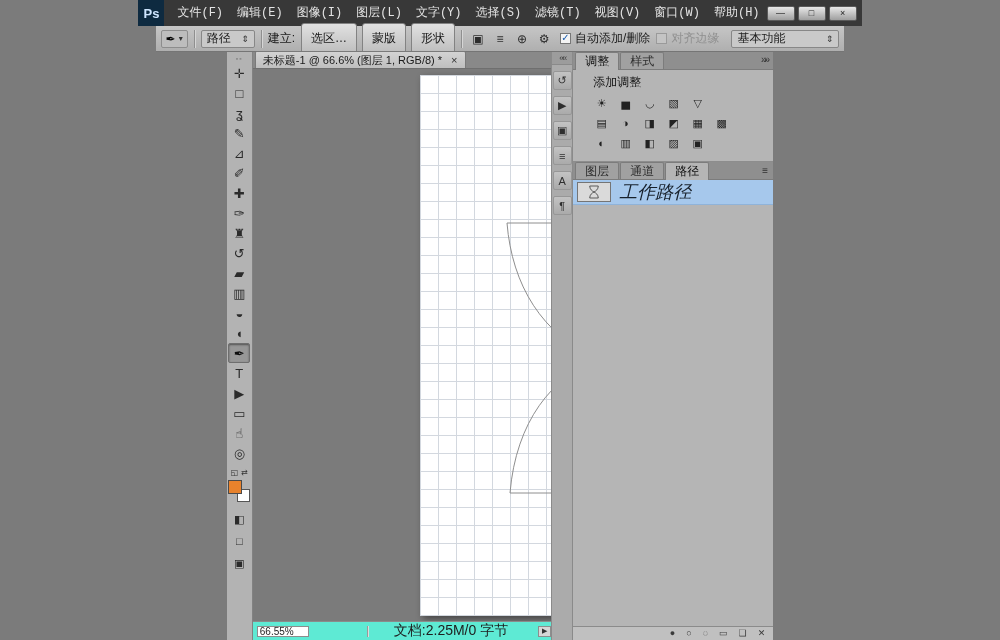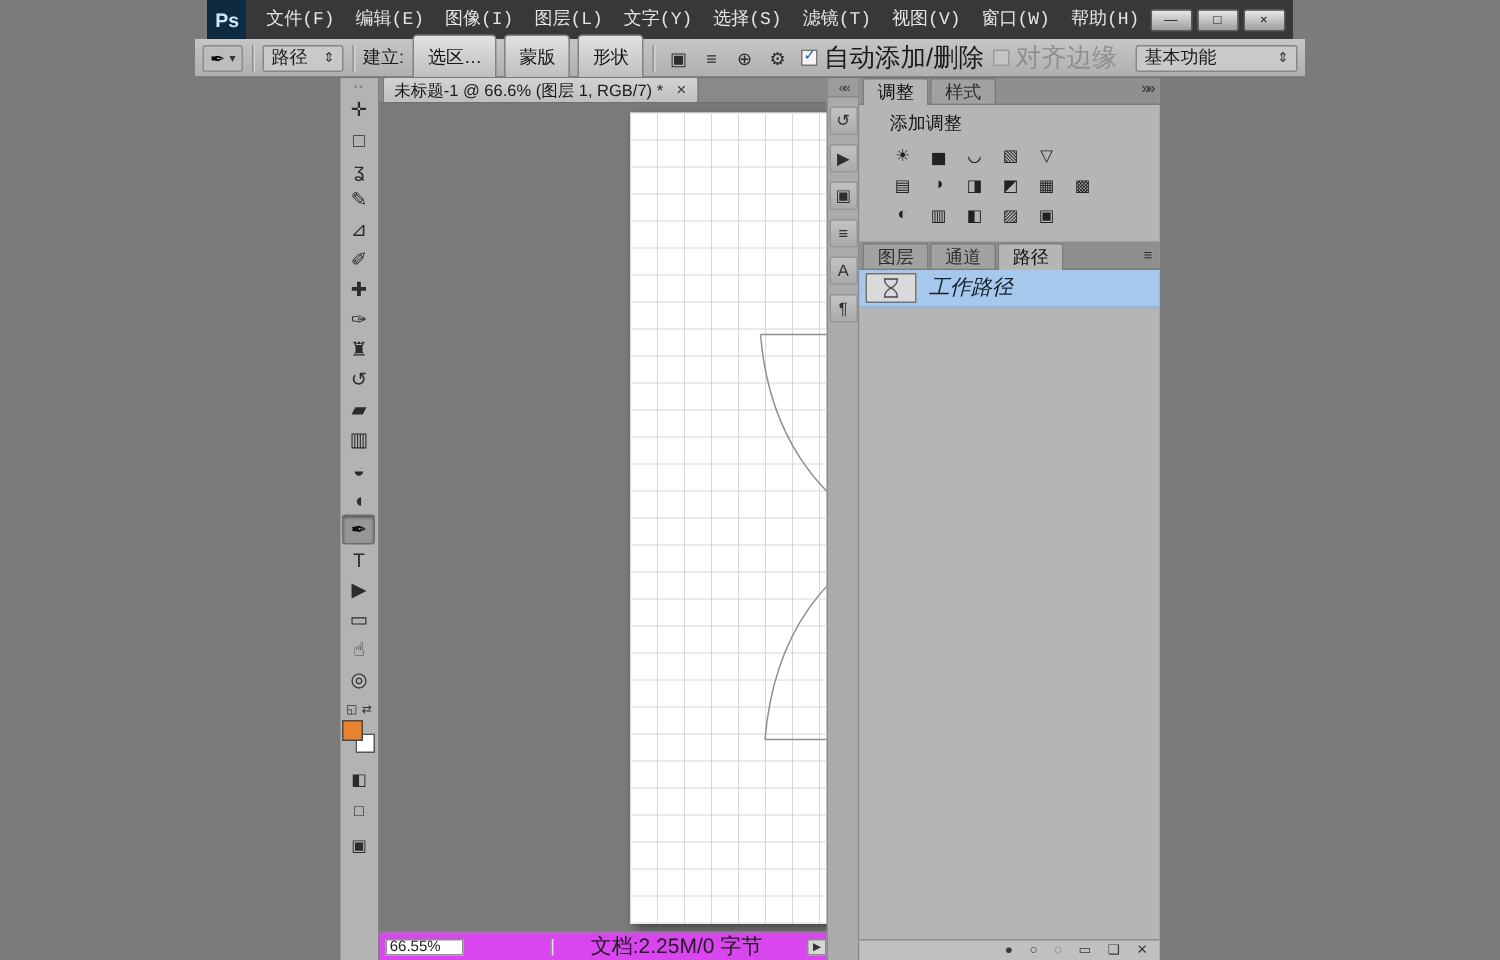--- a/index.html
+++ b/index.html
@@ -21,21 +21,21 @@
   .vsep{width:1px;height:18px;background:#8f8f8f;box-shadow:1px 0 0 #d6d6d6;}
   .combo{height:18px;background:#c9c9c9;border:1px solid #878787;border-radius:2px;display:inline-flex;align-items:center;justify-content:space-between;padding:0 5px;gap:8px;min-width:54px;box-sizing:border-box;}
   .combo .updown{font-size:9px;color:#333;}
   .lbl{font-size:12px;}
   .obtn{height:32px;padding:0 9px;background:linear-gradient(#e1e1e1,#bcbcbc);border:1px solid #828282;border-radius:3px;font-size:12px;color:#161616;}
   .iconbtn{width:20px;height:18px;display:flex;align-items:center;justify-content:center;font-size:12px;color:#2c2c2c;background:transparent;border:none;padding:0;}
   .cbwrap{display:flex;align-items:center;gap:4px;}
   .cb{width:11px;height:11px;background:#f4f4f4;border:1px solid #777;display:inline-flex;align-items:center;justify-content:center;box-sizing:border-box;}
   .cb .checkmark{font-size:10px;font-weight:bold;color:#1a5cae;line-height:1;margin-top:-1px;}
   .cb.disabled{background:#c4c4c4;border-color:#9a9a9a;}
-  .cblabel{font-size:17px;color:#1b1b1b;}
+  .cblabel{font-size:12px;color:#1b1b1b;}
   .cblabel.disabled{color:#8f8f8f;}
   .spacer{flex:1;}
   .ws{min-width:108px;}
 
   
   .main{flex:1;display:flex;min-height:0;}
 
   
   .toolbar{width:26px;flex:0 0 26px;background:#b3b3b3;border-right:1px solid #828282;box-sizing:border-box;display:flex;flex-direction:column;align-items:center;padding-top:2px;}
   .toolgrip{height:9px;color:#8a8a8a;font-size:7px;line-height:9px;letter-spacing:1px;}
@@ -50,21 +50,21 @@
   
   .center{flex:1;display:flex;flex-direction:column;min-width:0;background:#7b7b7b;}
   .tabrow{height:17px;flex:0 0 17px;background:#898989;border-bottom:1px solid #6f6f6f;display:flex;align-items:flex-end;box-sizing:border-box;}
   .doctab{height:16px;margin-left:2px;background:linear-gradient(#d3d3d3,#bfbfbf);border:1px solid #7a7a7a;border-bottom:none;display:flex;align-items:center;gap:9px;padding:0 7px;font-size:11px;color:#1a1a1a;border-radius:2px 2px 0 0;}
   .closex{font-size:11px;color:#333;line-height:1;}
   .canvas{flex:1;position:relative;background:#7b7b7b;overflow:hidden;}
   .document{position:absolute;left:167px;top:6px;width:407px;height:541px;background-color:#ffffff;
     background-image:linear-gradient(to right,#d3d8df 1px,transparent 1px),linear-gradient(to bottom,#d3d8df 1px,transparent 1px);
     background-size:18px 18px;box-shadow:3px 3px 7px rgba(0,0,0,.45);}
   .pathoverlay{position:absolute;left:0;top:0;width:100%;height:100%;}
-  .statusbar{height:30px;flex:0 0 14px;background:#d946ef;border-top:1px solid #8b8b8b;display:flex;align-items:center;box-sizing:border-box;padding-left:4px;gap:26px;font-size:10px;color:#1d1d1d;}
+  .statusbar{height:30px;flex:0 0 14px;background:#5eead4;border-top:1px solid #8b8b8b;display:flex;align-items:center;box-sizing:border-box;padding-left:4px;gap:26px;font-size:10px;color:#1d1d1d;}
   .zoombox{width:52px;height:11px;background:#ffffff;border:1px solid #8d8d8d;font-size:10px;line-height:10px;padding:0 2px;box-sizing:border-box;}
   .sbdiv{width:1px;height:11px;background:#999;margin-left:32px;box-shadow:1px 0 0 #ddd;}
   .docinfo{font-size:14px;}
   .sbarrow{width:13px;height:11px;border:1px solid #8d8d8d;background:#d6d6d6;font-size:7px;display:flex;align-items:center;justify-content:center;color:#333;padding:0;margin-left:4px;}
 
   
   .dockstrip{width:22px;flex:0 0 22px;background:#ababab;border-left:1px solid #8a8a8a;border-right:1px solid #8a8a8a;box-sizing:border-box;display:flex;flex-direction:column;align-items:center;}
   .dockhead{height:13px;width:100%;background:#9c9c9c;border-bottom:1px solid #8a8a8a;box-sizing:border-box;font-size:9px;color:#3c3c3c;display:flex;align-items:center;justify-content:center;letter-spacing:-2px;}
   .dockicon{width:19px;height:19px;margin-top:6px;display:flex;align-items:center;justify-content:center;font-size:11px;color:#2e2e2e;background:linear-gradient(#c3c3c3,#aaaaaa);border:1px solid #979797;border-radius:2px;box-sizing:border-box;padding:0;}
 
@@ -76,21 +76,21 @@
   .collapsebtn{position:absolute;right:5px;top:2px;font-size:10px;color:#2f2f2f;letter-spacing:-2px;background:none;border:none;padding:0;}
   .pmenu{position:absolute;right:5px;top:3px;font-size:10px;color:#2f2f2f;background:none;border:none;padding:0;}
   .adjcontent{height:92px;flex:0 0 92px;padding:4px 20px;box-sizing:border-box;border-bottom:1px solid #8d8d8d;background:#b5b5b5;}
   .addadj{font-size:12px;color:#141414;margin-bottom:5px;}
   .adjrow{display:flex;gap:7px;margin-bottom:6px;}
   .adjicon{width:17px;height:14px;display:flex;align-items:center;justify-content:center;font-size:11px;color:#222;background:none;border:none;padding:0;}
   .pathspanel{flex:1;background:#b5b5b5;min-height:0;}
   .pathrow{height:24px;display:flex;align-items:center;gap:8px;padding-left:4px;}
   .pathrow.selected{background:#a6c8ec;border-bottom:1px solid #8fb3d9;}
   .paththumb{width:34px;height:20px;background:#dadada;border:1px solid #757575;display:flex;align-items:center;justify-content:center;box-sizing:border-box;flex:0 0 34px;}
-  .pathname{font-size:14px;font-style:italic;color:#17202b;}
+  .pathname{font-size:18px;font-style:italic;color:#17202b;}
   .panelfooter{height:14px;flex:0 0 14px;border-top:1px solid #8b8b8b;background:#c0c0c0;display:flex;align-items:center;justify-content:flex-end;gap:11px;padding-right:8px;box-sizing:border-box;}
   .fico{font-size:9px;color:#3a3a3a;line-height:1;background:none;border:none;padding:0;}
 </style>
 </head>
 <body>
 
 <div class="app">
 
   <div class="titlebar">
     <div class="logo">Ps</div>
@@ -191,21 +191,21 @@
       <div id="toolextras">
           <div class="extra">◧</div>
           <div class="extra">□</div>
           <div class="extra">▣</div>
         </div>
     </div>
 
     <div class="center">
       <div class="tabrow">
         <div class="doctab">
-          <span>未标题-1 @ 66.6% (图层 1, RGB/7) *</span>
+          <span>未标题-1 @ 66.6% (图层 1, RGB/8) *</span>
           <span class="closex">×</span>
         </div>
       </div>
       <div class="canvas">
         <div class="document">
           <svg class="pathoverlay" viewBox="0 0 407 541">
             <g fill="none" stroke="#8e8e8e" stroke-width="1">
               <path d="M87 148 L254 148"></path>
               <path d="M87 148 C92 210 122 260 178 284"></path>
               <path d="M254 148 C249 210 219 260 162 282"></path>

